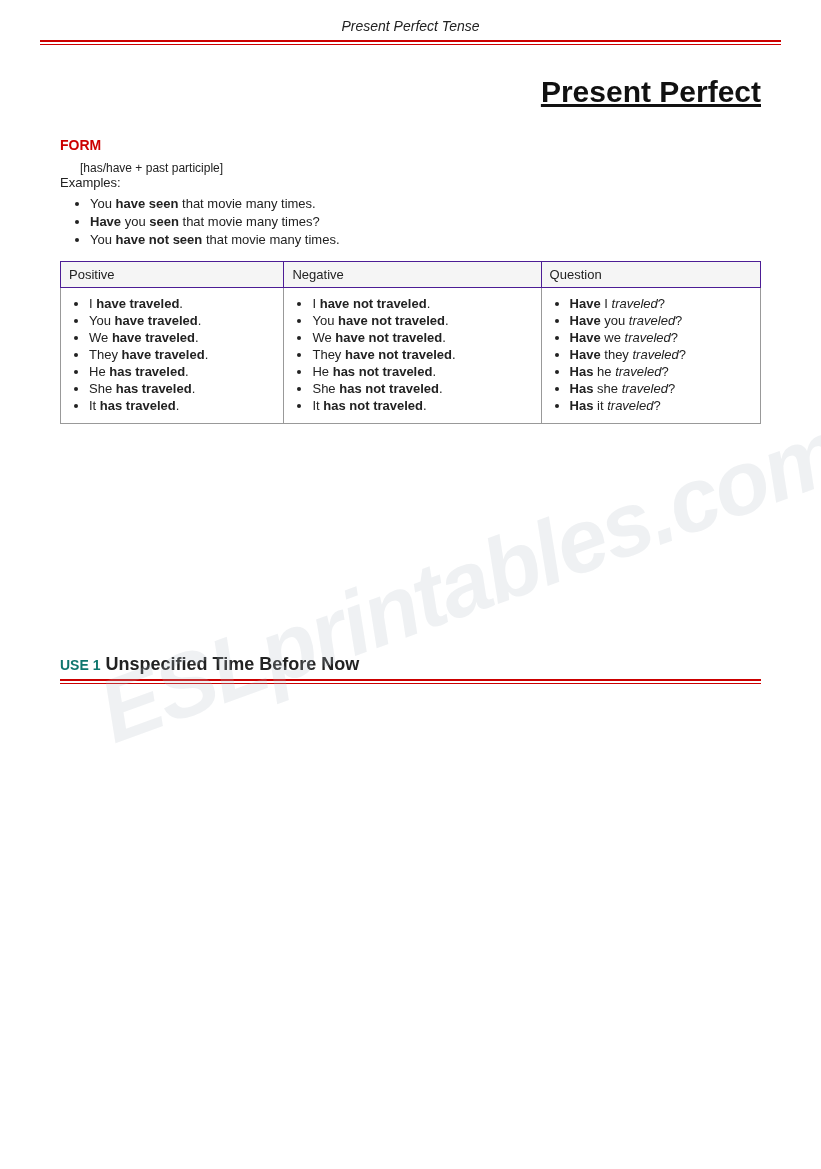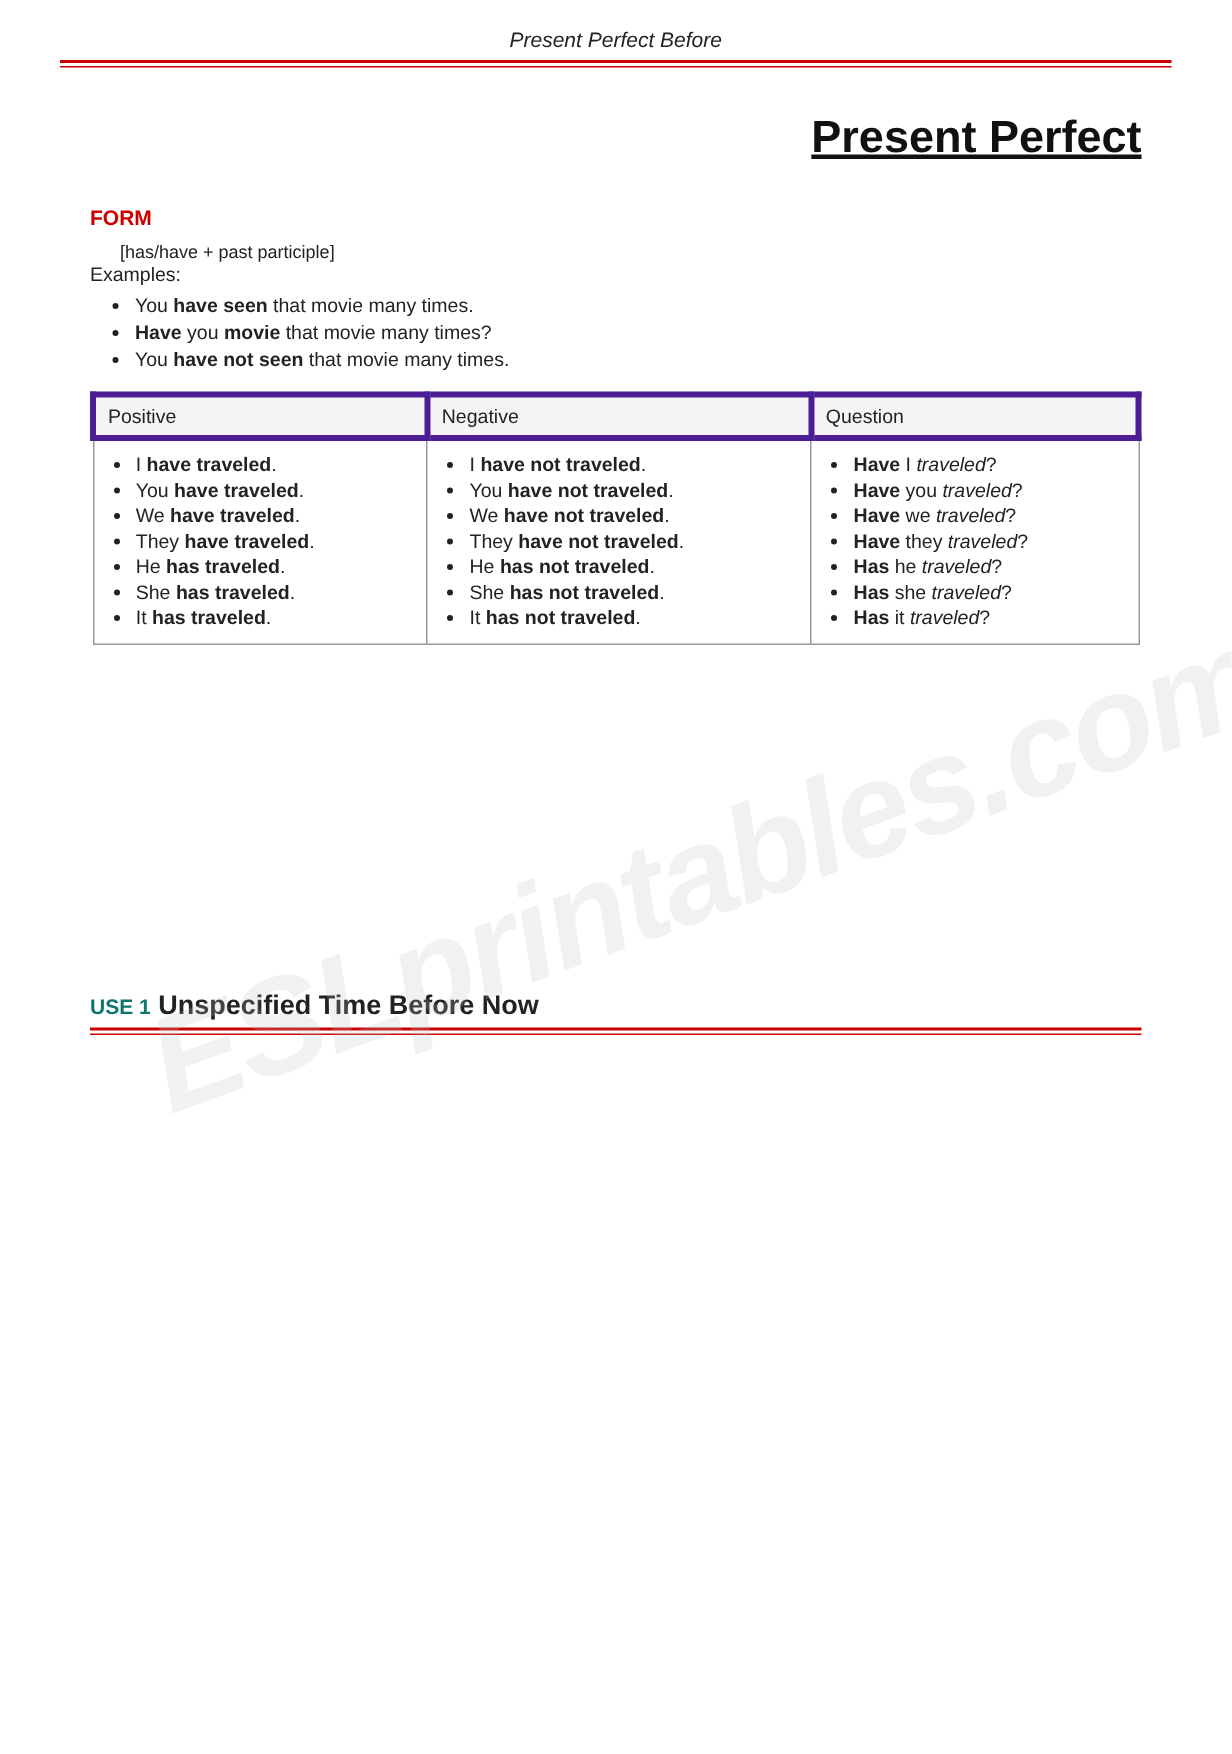--- a/index.html
+++ b/index.html
@@ -77,21 +77,21 @@
     }
     .bold { font-weight: bold; }
     
     .conj-table {
       width: 100%;
       border-collapse: collapse;
       margin-bottom: 10px;
       border: 1px solid #999;
     }
     .conj-table th {
-      border: 4px solid #4c1d95;
+      border: 1px solid #4c1d95;
       padding: 5px 8px;
       font-weight: normal;
       font-size: 13px;
       background: #f5f5f5;
       text-align: left;
       vertical-align: top;
     }
     .conj-table td {
       border: 1px solid #999;
       padding: 8px 10px;
@@ -158,42 +158,42 @@
       justify-content: space-between;
       font-size: 12px;
       color: #333;
     }
   </style>
 </head>
 <body>
 
 <div class="page">
 
-  <div class="header">Present Perfect Before</div>
+  <div class="header">Present Perfect Tense</div>
   <div class="header-lines">
     <div class="header-line-top"></div>
     <div class="header-line-bottom"></div>
   </div>
 
   <div class="main-content">
 
     <div class="main-title">Present Perfect</div>
 
     <div class="form-label">FORM</div>
 
     <div class="formula">[has/have + past participle]</div>
 
     <div class="examples-label">Examples:</div>
 
     <ul class="examples-list">
       <li>
         You <span class="bold">have seen</span> that movie many times.
       </li>
       <li>
-        <span class="bold">Have</span> you <span class="bold">movie</span> that movie many times?
+        <span class="bold">Have</span> you <span class="bold">seen</span> that movie many times?
       </li>
       <li>
         You <span class="bold">have not seen</span> that movie many times.
       </li>
     </ul>
 
     <table class="conj-table">
       <thead>
         <tr>
           <th>Positive</th>

